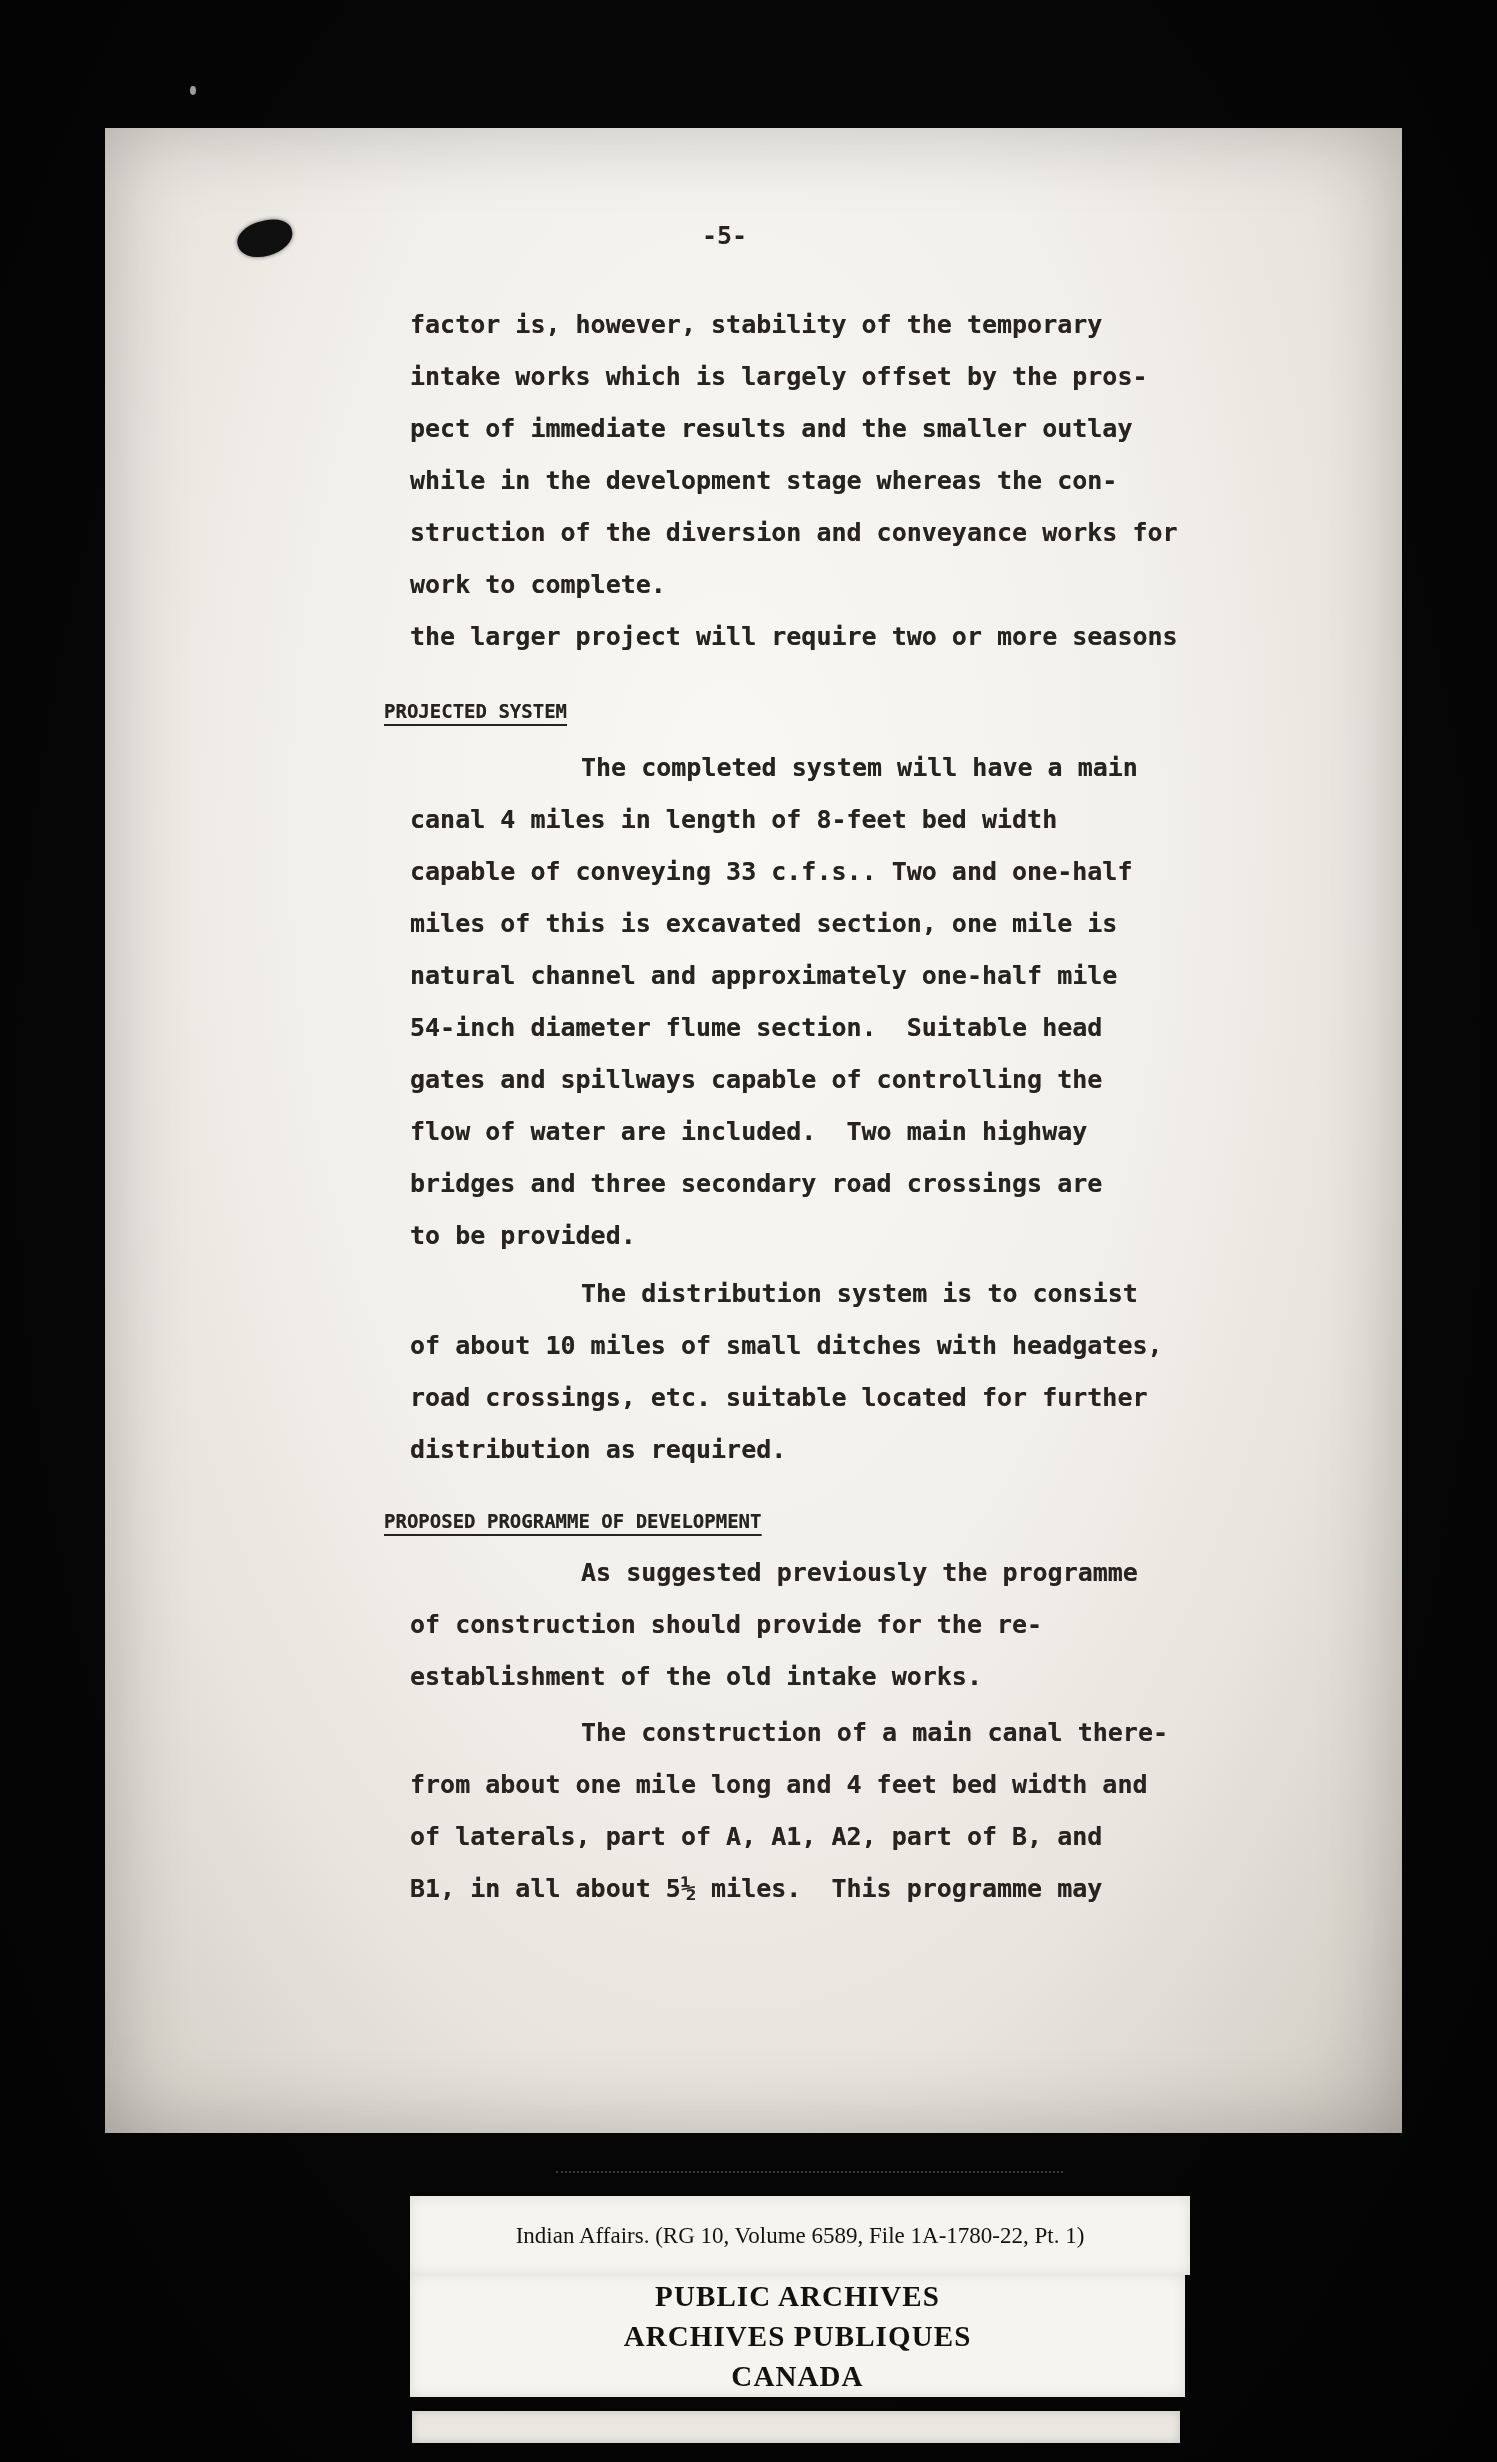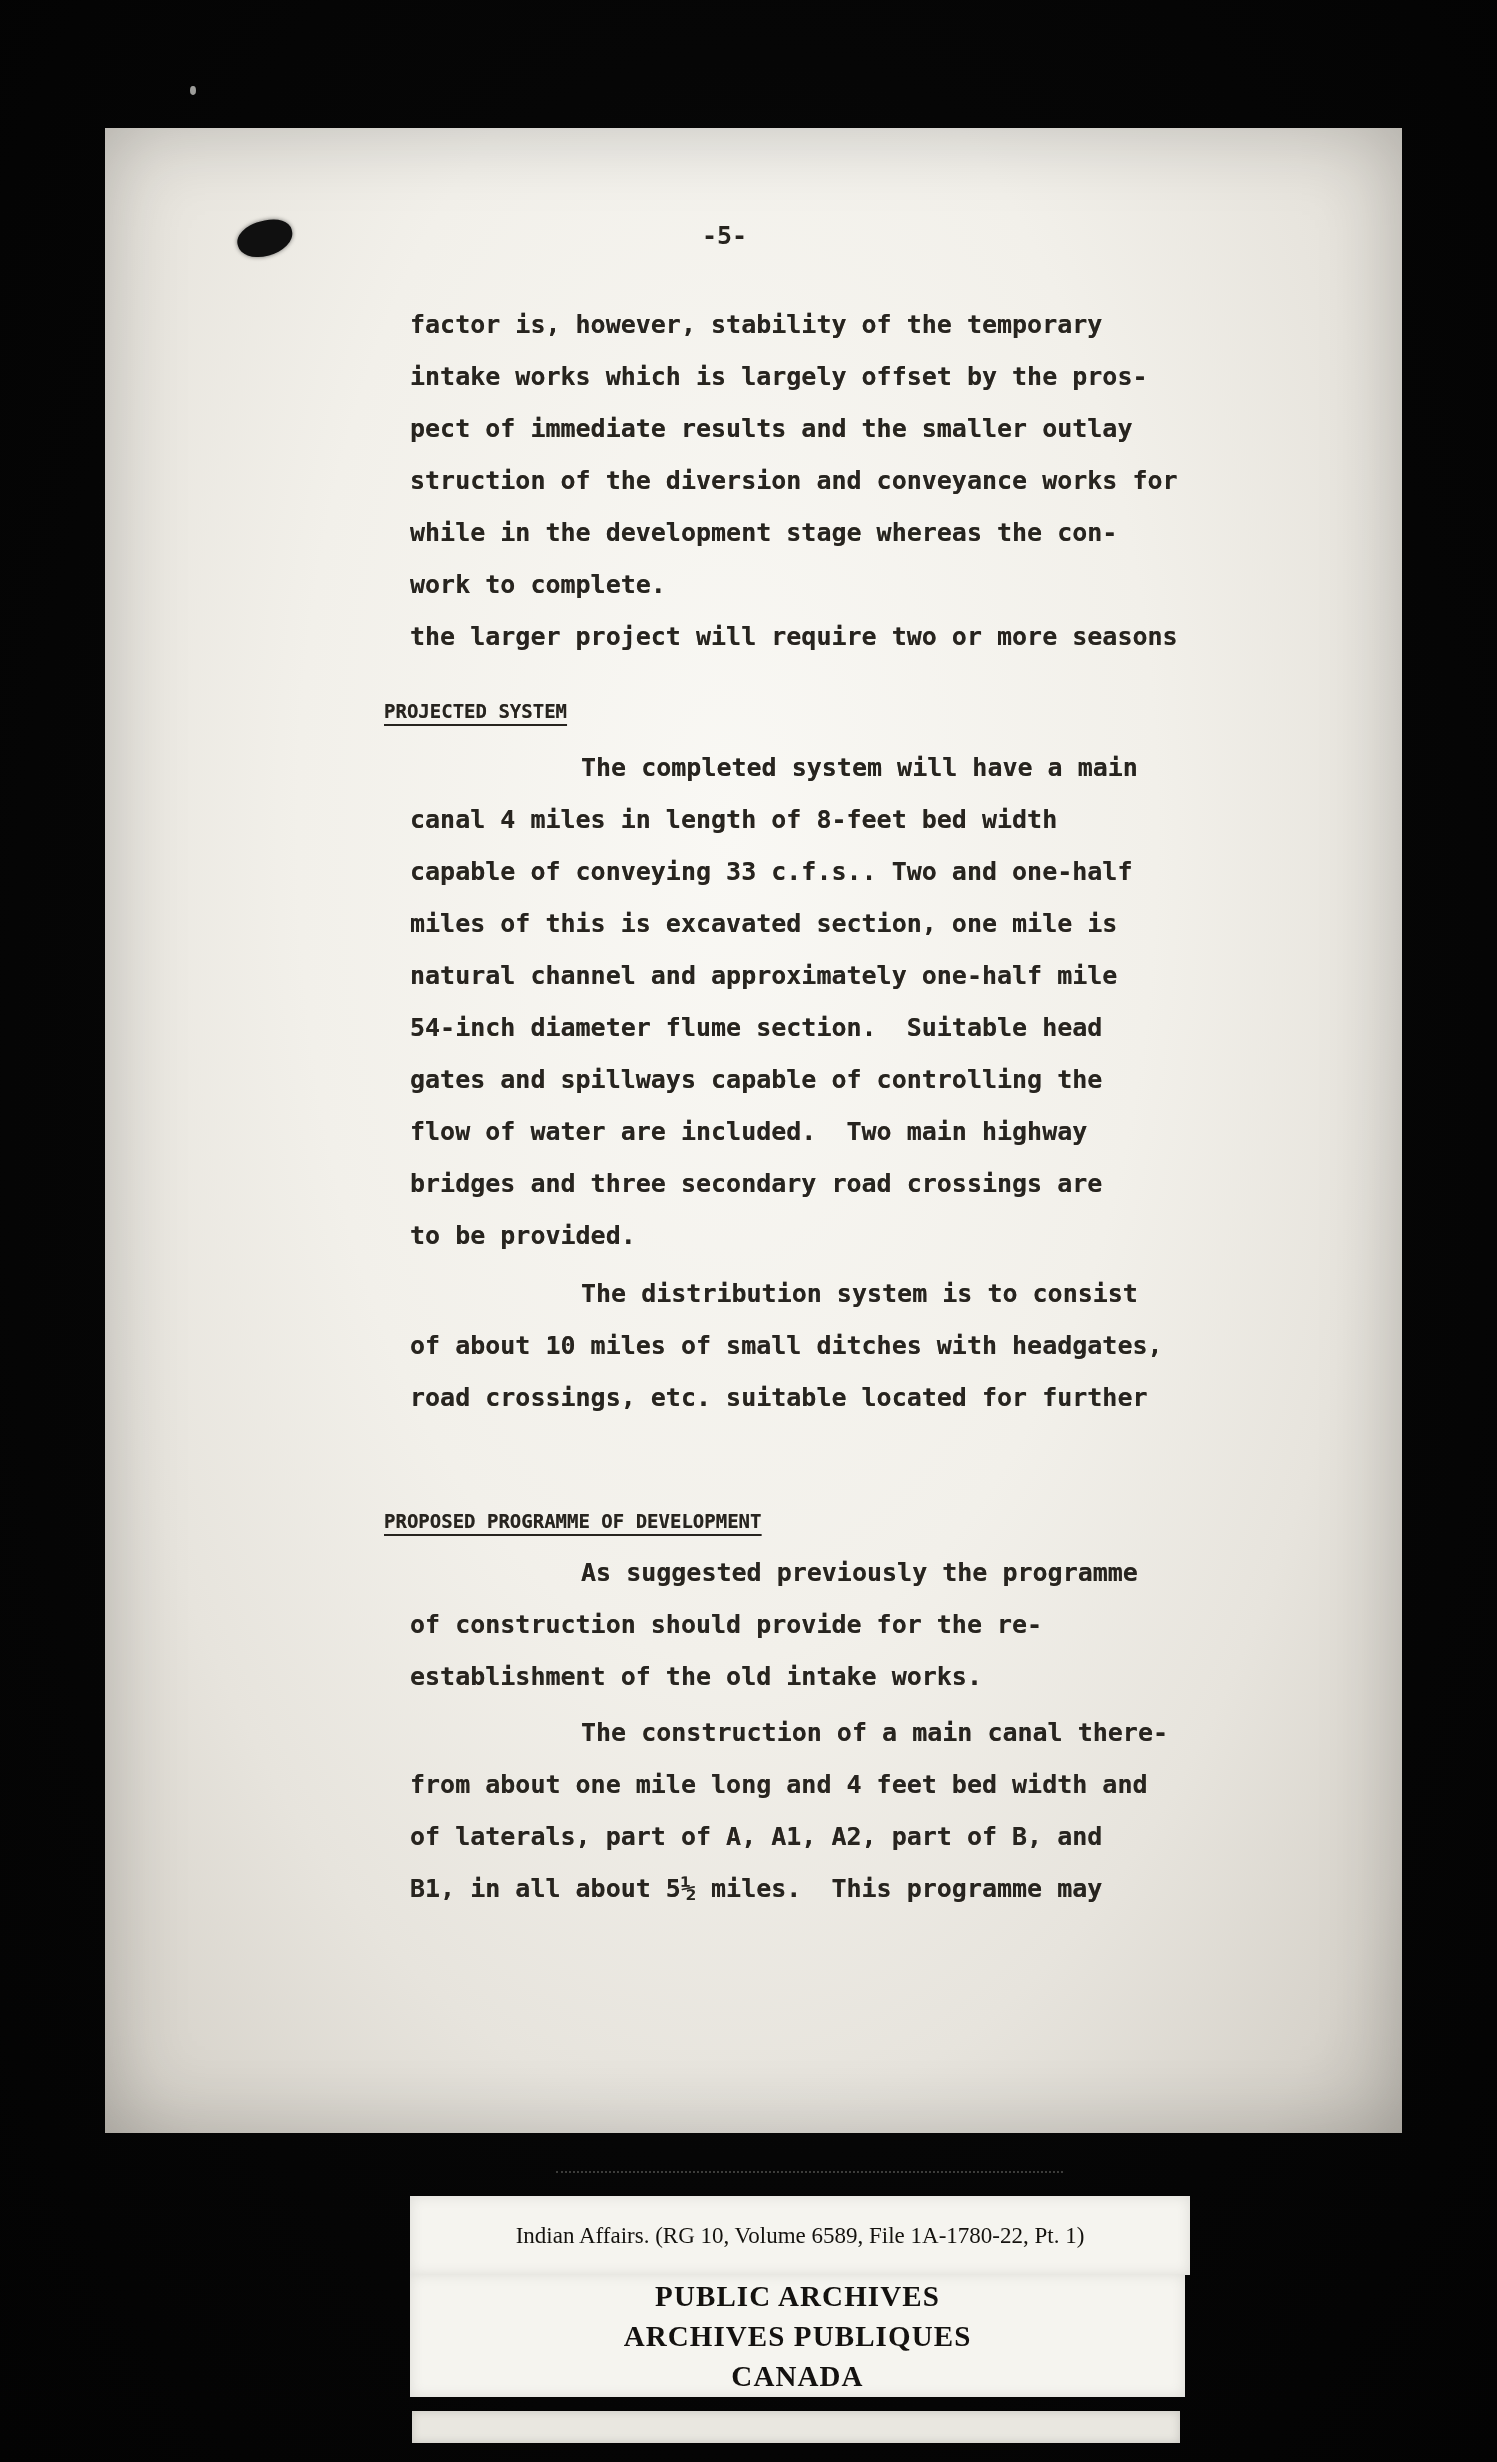--- a/index.html
+++ b/index.html
@@ -150,22 +150,22 @@
   <div class="page">
 
     <div class="ink-blot"></div>
 
     <div class="page-number">-5-</div>
 
     <div class="typeset" style="top:171px;">
         <div class="tline">factor is, however, stability of the temporary</div>
         <div class="tline">intake works which is largely offset by the pros-</div>
         <div class="tline">pect of immediate results and the smaller outlay</div>
+        <div class="tline">while in the development stage whereas the con-</div>
         <div class="tline">struction of the diversion and conveyance works for</div>
-        <div class="tline">while in the development stage whereas the con-</div>
         <div class="tline">work to complete.</div>
         <div class="tline">the larger project will require two or more seasons</div>
       </div>
 
     <div class="heading" style="top:557px;">PROJECTED SYSTEM</div>
 
     <div class="typeset indent" style="top:614px;">
         <div class="tline">The completed system will have a main</div>
         <div class="tline">canal 4 miles in length of 8-feet bed width</div>
         <div class="tline">capable of conveying 33 c.f.s.. Two and one-half</div>
@@ -175,20 +175,21 @@
         <div class="tline">gates and spillways capable of controlling the</div>
         <div class="tline">flow of water are included.  Two main highway</div>
         <div class="tline">bridges and three secondary road crossings are</div>
         <div class="tline">to be provided.</div>
       </div>
 
     <div class="typeset indent" style="top:1140px;">
         <div class="tline">The distribution system is to consist</div>
         <div class="tline">of about 10 miles of small ditches with headgates,</div>
         <div class="tline">road crossings, etc. suitable located for further</div>
+        <div class="tline">distribution as required.</div>
       </div>
 
     <div class="heading" style="top:1367px;">PROPOSED PROGRAMME OF DEVELOPMENT</div>
 
     <div class="typeset indent" style="top:1419px;">
         <div class="tline">As suggested previously the programme</div>
         <div class="tline">of construction should provide for the re-</div>
         <div class="tline">establishment of the old intake works.</div>
       </div>
 

